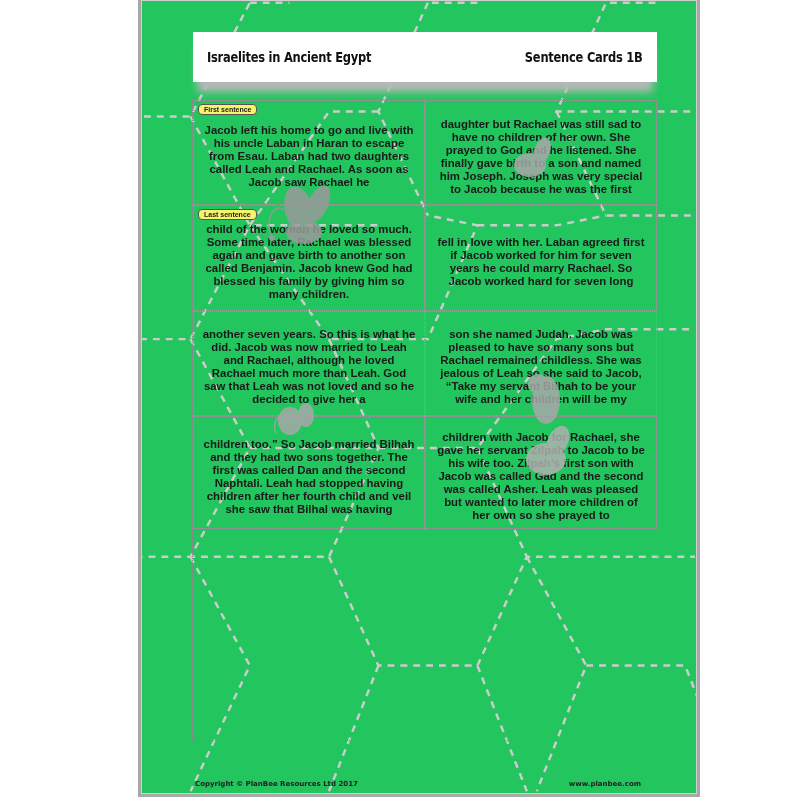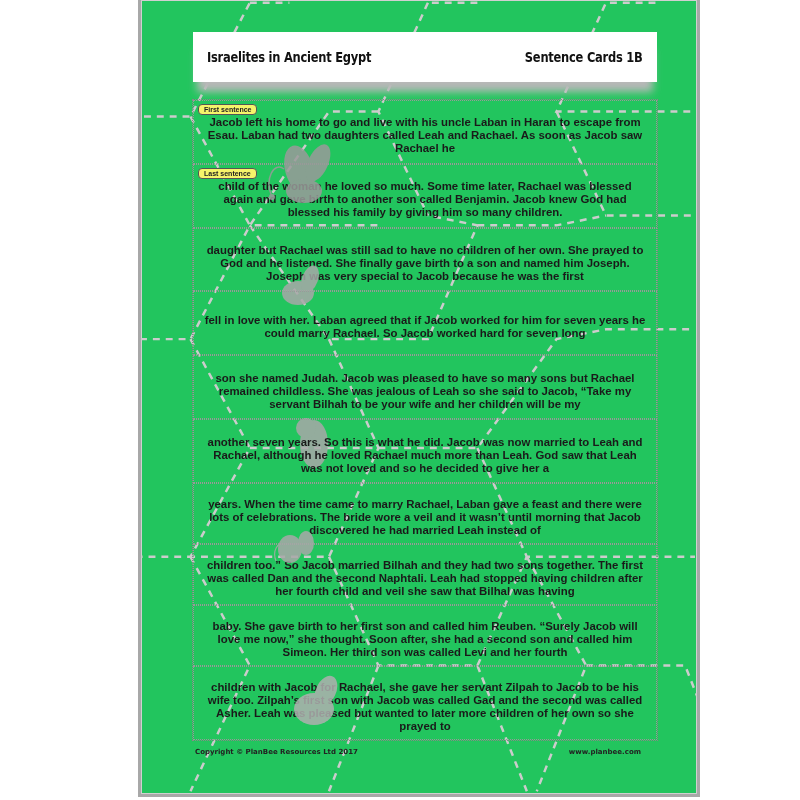--- a/index.html
+++ b/index.html
@@ -26,39 +26,39 @@
     .header .title, .header .subtitle {
       font-family: "DejaVu Sans", sans-serif; font-weight: bold;
       font-size: 14px; color: #111; letter-spacing: -0.3px;
       transform: scaleX(0.82); transform-origin: left center;
     }
     .header .subtitle { transform-origin: right center; }
     .grid {
       position: absolute; left: 51px; top: 99px; width: 466px; height: 642px;
       border: 1px dotted #888;
       box-sizing: border-box;
-      display: grid; grid-template-columns: 1fr; grid-template-rows: repeat(6, 1fr);
+      display: grid; grid-template-columns: 1fr 1fr; grid-template-rows: repeat(6, 1fr);
     }
     .card {
       position: relative; border: 1px dotted #999; box-sizing: border-box;
       display: flex; align-items: center; justify-content: center;
       padding: 14px 8px 6px 8px;
     }
     .card-text {
       text-align: center; font-size: 11.4px; line-height: 13px; font-weight: bold;
       color: #1a1a1a;
     }
     .tag {
       position: absolute; top: 3px; left: 4px;
       background: #f6f46a; border: 1px solid #555; border-radius: 4px;
       font-size: 7px; font-weight: bold; padding: 1px 5px; color: #222;
     }
     .bee { position: absolute; pointer-events: none; opacity: 0.85; }
     .footer-left, .footer-right {
-      position: absolute; top: 748px; font-size: 7px; font-weight: bold; color: #222;
+      position: absolute; top: 780px; font-size: 7px; font-weight: bold; color: #222;
       font-family: "DejaVu Sans", sans-serif;
     }
     .footer-left { left: 54px; }
     .footer-right { right: 56px; }
   </style>
 </head>
 <body>
 
 <div class="page">
   <svg class="hex-bg" viewBox="0 0 562 797" xmlns="http://www.w3.org/2000/svg">
@@ -91,63 +91,57 @@
     <span class="title">Israelites in Ancient Egypt</span>
     <span class="subtitle">Sentence Cards 1B</span>
   </div>
 
   <div class="grid">
     <div class="card">
       <span class="tag">First sentence</span>
       <div class="card-text">Jacob left his home to go and live with his uncle Laban in Haran to escape from Esau. Laban had two daughters called Leah and Rachael. As soon as Jacob saw Rachael he</div>
     </div>
     <div class="card">
+      <svg class="bee" style="left:80px;top:36px" width="60" height="50" viewBox="0 0 60 50">
+        <ellipse cx="24" cy="28" rx="16" ry="12" fill="#a8a8a8"></ellipse>
+        <ellipse cx="36" cy="14" rx="8" ry="14" fill="#a8a8a8" transform="rotate(20 36 14)"></ellipse>
+      </svg>
+      <div class="card-text">daughter but Rachael was still sad to have no children of her own. She prayed to God and he listened. She finally gave birth to a son and named him Joseph. Joseph was very special to Jacob because he was the first</div>
+    </div>
+    <div class="card">
       <span class="tag">Last sentence</span>
       <svg class="bee" style="left:60px;top:-26px" width="80" height="70" viewBox="0 0 80 70">
         <path d="M18 58 C10 40 20 22 30 30" stroke="#9a9a9a" stroke-width="1.5" fill="none"></path>
         <circle cx="18" cy="58" r="3" fill="#9a9a9a"></circle>
         <ellipse cx="45" cy="30" rx="14" ry="24" fill="#9a9a9a" transform="rotate(-15 45 30)"></ellipse>
         <ellipse cx="64" cy="24" rx="10" ry="20" fill="#9a9a9a" transform="rotate(25 64 24)"></ellipse>
         <ellipse cx="50" cy="52" rx="18" ry="12" fill="#9a9a9a"></ellipse>
       </svg>
       <div class="card-text">child of the woman he loved so much. Some time later, Rachael was blessed again and gave birth to another son called Benjamin. Jacob knew God had blessed his family by giving him so many children.</div>
     </div>
     <div class="card">
-      <svg class="bee" style="left:80px;top:36px" width="60" height="50" viewBox="0 0 60 50">
-        <ellipse cx="24" cy="28" rx="16" ry="12" fill="#a8a8a8"></ellipse>
-        <ellipse cx="36" cy="14" rx="8" ry="14" fill="#a8a8a8" transform="rotate(20 36 14)"></ellipse>
-      </svg>
-      <div class="card-text">daughter but Rachael was still sad to have no children of her own. She prayed to God and he listened. She finally gave birth to a son and named him Joseph. Joseph was very special to Jacob because he was the first</div>
+      <div class="card-text">fell in love with her. Laban agreed first if Jacob worked for him for seven years he could marry Rachael. So Jacob worked hard for seven long</div>
     </div>
     <div class="card">
-      <div class="card-text">fell in love with her. Laban agreed that if Jacob worked for him for seven years he could marry Rachael. So Jacob worked hard for seven long</div>
+      <div class="card-text">another seven years. So this is what he did. Jacob was now married to Leah and Rachael, although he loved Rachael much more than Leah. God saw that Leah was not loved and so he decided to give her a</div>
     </div>
     <div class="card">
       <svg class="bee" style="left:90px;top:58px" width="60" height="60" viewBox="0 0 60 60">
         <ellipse cx="30" cy="30" rx="14" ry="24" fill="#a8a8a8"></ellipse>
         <ellipse cx="22" cy="14" rx="10" ry="10" fill="#a8a8a8"></ellipse>
       </svg>
       <div class="card-text">son she named Judah. Jacob was pleased to have so many sons but Rachael remained childless. She was jealous of Leah so she said to Jacob, “Take my servant Bilhah to be your wife and her children will be my</div>
     </div>
     <div class="card">
-      <div class="card-text">another seven years. So this is what he did. Jacob was now married to Leah and Rachael, although he loved Rachael much more than Leah. God saw that Leah was not loved and so he decided to give her a</div>
-    </div>
-    <div class="card">
-      <div class="card-text">years. When the time came to marry Rachael, Laban gave a feast and there were lots of celebrations. The bride wore a veil and it wasn’t until morning that Jacob discovered he had married Leah instead of</div>
-    </div>
-    <div class="card">
       <svg class="bee" style="left:76px;top:-14px" width="50" height="40" viewBox="0 0 50 40">
         <ellipse cx="20" cy="18" rx="12" ry="14" fill="#a8a8a8"></ellipse>
         <ellipse cx="36" cy="12" rx="8" ry="12" fill="#a8a8a8"></ellipse>
         <path d="M6 30 C2 20 8 10 14 14" stroke="#a8a8a8" stroke-width="1.2" fill="none"></path>
       </svg>
       <div class="card-text">children too.” So Jacob married Bilhah and they had two sons together. The first was called Dan and the second Naphtali. Leah had stopped having children after her fourth child and veil she saw that Bilhal was having</div>
-    </div>
-    <div class="card">
-      <div class="card-text">baby. She gave birth to her first son and called him Reuben. “Surely Jacob will love me now,” she thought. Soon after, she had a second son and called him Simeon. Her third son was called Levi and her fourth</div>
     </div>
     <div class="card">
       <svg class="bee" style="left:86px;top:8px" width="70" height="60" viewBox="0 0 70 60">
         <ellipse cx="34" cy="34" rx="20" ry="16" fill="#b0b0b0"></ellipse>
         <ellipse cx="46" cy="16" rx="10" ry="16" fill="#b0b0b0" transform="rotate(25 46 16)"></ellipse>
       </svg>
       <div class="card-text">children with Jacob for Rachael, she gave her servant Zilpah to Jacob to be his wife too. Zilpah’s first son with Jacob was called Gad and the second was called Asher. Leah was pleased but wanted to later more children of her own so she prayed to</div>
     </div>
   </div>
 

